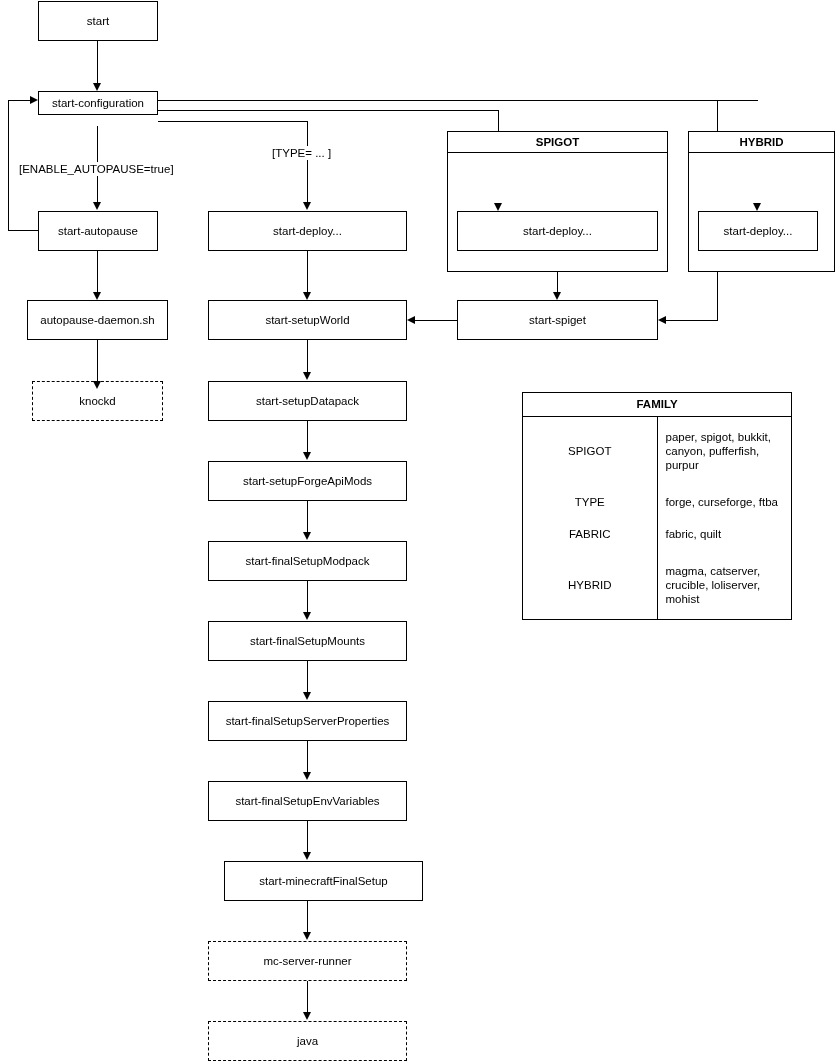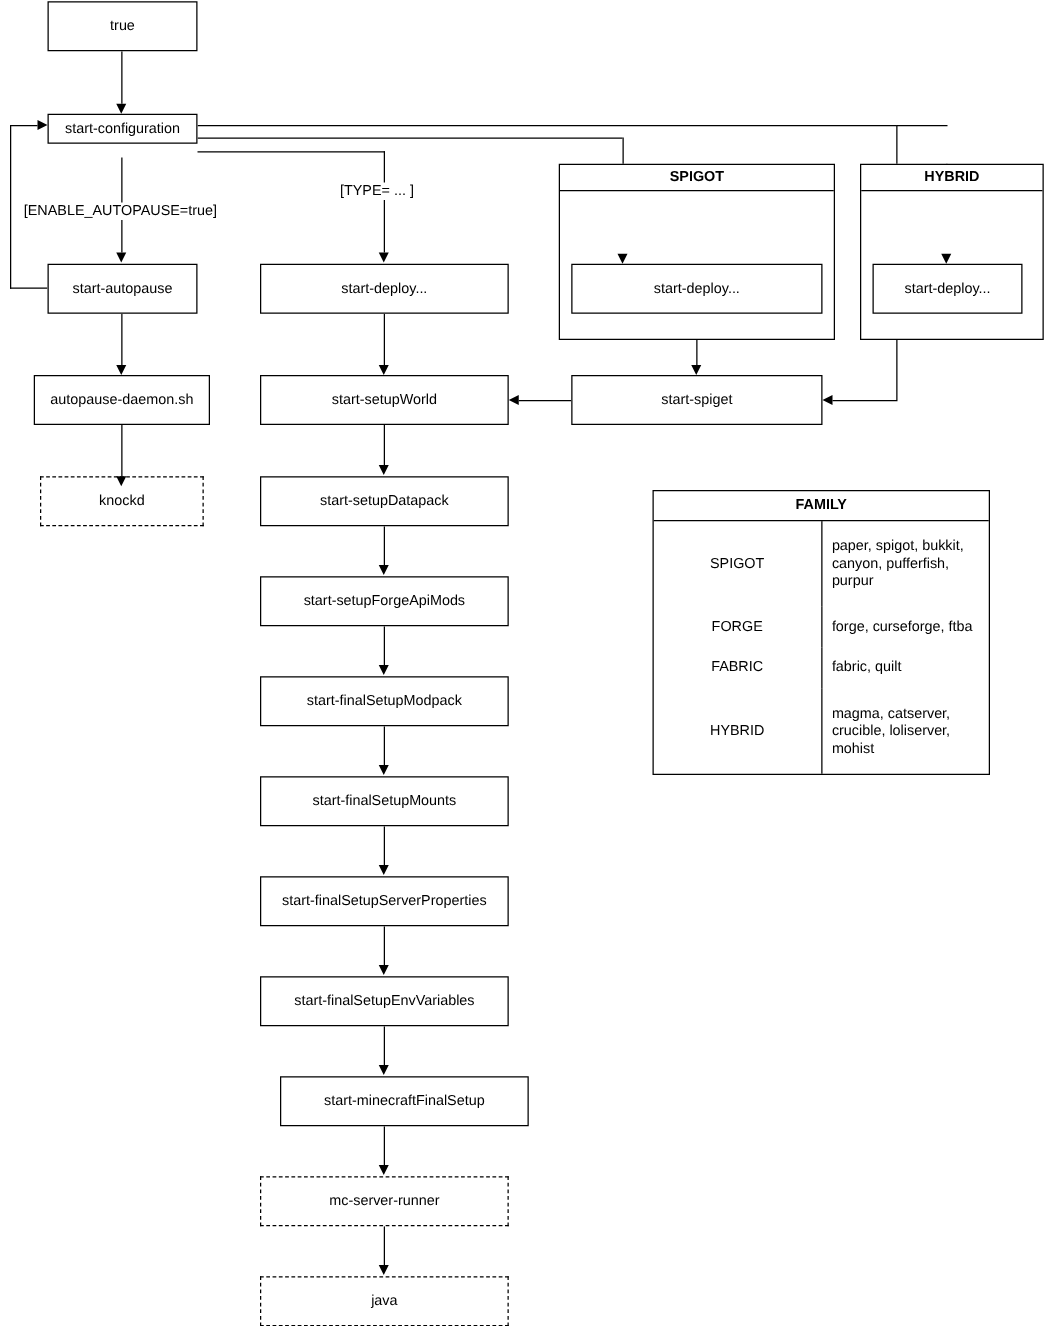--- a/index.html
+++ b/index.html
@@ -220,21 +220,21 @@
   <div class="arrow down" style="left:303px; top:1012px;"></div>
 
   <div class="group" style="left:447px; top:131px; width:221px; height:141px;">
     <div class="group-title">SPIGOT</div>
   </div>
 
   <div class="group" style="left:688px; top:131px; width:147px; height:141px;">
     <div class="group-title">HYBRID</div>
   </div>
 
-  <div class="node" style="left:38px; top:1px; width:120px; height:40px;">true</div>
+  <div class="node" style="left:38px; top:1px; width:120px; height:40px;">start</div>
 
   <div class="node" style="left:38px; top:91px; width:120px; height:24px;">start-configuration</div>
 
   <div class="node" style="left:38px; top:211px; width:120px; height:40px;">start-autopause</div>
 
   <div class="node" style="left:27px; top:300px; width:141px; height:40px;">autopause-daemon.sh</div>
 
   <div class="node dashed" style="left:32px; top:381px; width:131px; height:40px;">knockd</div>
 
   <div class="node" style="left:208px; top:211px; width:199px; height:40px;">start-deploy...</div>
@@ -275,21 +275,21 @@
         <tr>
           <th class="legend-head" colspan="2">FAMILY</th>
         </tr>
       </thead>
       <tbody>
         <tr>
           <td class="fam-key">SPIGOT</td>
           <td class="fam-val">paper, spigot, bukkit, canyon, pufferfish, purpur</td>
         </tr>
         <tr>
-          <td class="fam-key">FORGE</td>
+          <td class="fam-key">TYPE</td>
           <td class="fam-val">forge, curseforge, ftba</td>
         </tr>
         <tr>
           <td class="fam-key">FABRIC</td>
           <td class="fam-val">fabric, quilt</td>
         </tr>
         <tr>
           <td class="fam-key">HYBRID</td>
           <td class="fam-val">magma, catserver, crucible, loliserver, mohist</td>
         </tr>

